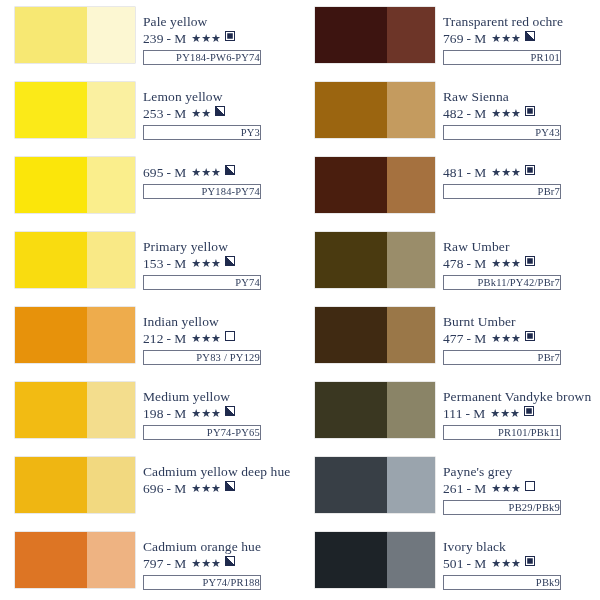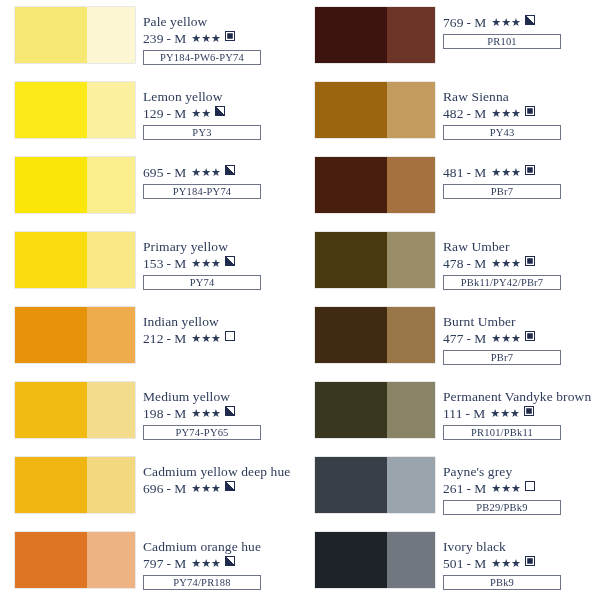--- a/index.html
+++ b/index.html
@@ -105,21 +105,21 @@
     background: linear-gradient(to bottom left, #ffffff 0%, #ffffff 48%, #1f2a4d 50%, #1f2a4d 100%);
   }
   .opacity-mark.transparent {
     background: #ffffff;
   }
   .pigment {
     margin-top: 3px;
     border: 1px solid #6e7488;
     height: 15px;
     line-height: 14px;
-    text-align: center;
+    text-align: right;
     font-size: 10.5px;
     letter-spacing: 0.2px;
     box-sizing: border-box;
     background: #ffffff;
     white-space: nowrap;
     overflow: hidden;
   }
   .col-left .pigment  { width: 118px; }
   .col-right .pigment { width: 118px; }
 </style>
@@ -146,21 +146,21 @@
         </div>
       </div>
       <div class="swatch-row">
         <div class="patch">
           <div class="mass" style="background: rgb(251, 234, 24);"></div>
           <div class="tint" style="background: rgb(250, 240, 160);"></div>
         </div>
         <div class="info">
           <div class="name">Lemon yellow</div>
           <div class="meta">
-            <span class="code">129</span>
+            <span class="code">253</span>
             <span class="dash">-</span>
             <span class="series">M</span>
             <span class="stars">★★</span>
             <span class="opacity-mark semi"></span>
           </div>
           <div class="pigment">PY3</div>
         </div>
       </div>
       <div class="swatch-row">
         <div class="patch">
@@ -202,20 +202,21 @@
         </div>
         <div class="info">
           <div class="name">Indian yellow</div>
           <div class="meta">
             <span class="code">212</span>
             <span class="dash">-</span>
             <span class="series">M</span>
             <span class="stars">★★★</span>
             <span class="opacity-mark transparent"></span>
           </div>
+          <div class="pigment">PY83 / PY129</div>
         </div>
       </div>
       <div class="swatch-row">
         <div class="patch">
           <div class="mass" style="background: rgb(242, 187, 19);"></div>
           <div class="tint" style="background: rgb(243, 221, 141);"></div>
         </div>
         <div class="info">
           <div class="name">Medium yellow</div>
           <div class="meta">
@@ -262,20 +263,21 @@
         </div>
       </div>
     </div>
   <div class="column col-right">
       <div class="swatch-row">
         <div class="patch">
           <div class="mass" style="background: rgb(61, 20, 16);"></div>
           <div class="tint" style="background: rgb(109, 53, 40);"></div>
         </div>
         <div class="info">
+          <div class="name">Transparent red ochre</div>
           <div class="meta">
             <span class="code">769</span>
             <span class="dash">-</span>
             <span class="series">M</span>
             <span class="stars">★★★</span>
             <span class="opacity-mark semi"></span>
           </div>
           <div class="pigment">PR101</div>
         </div>
       </div>

